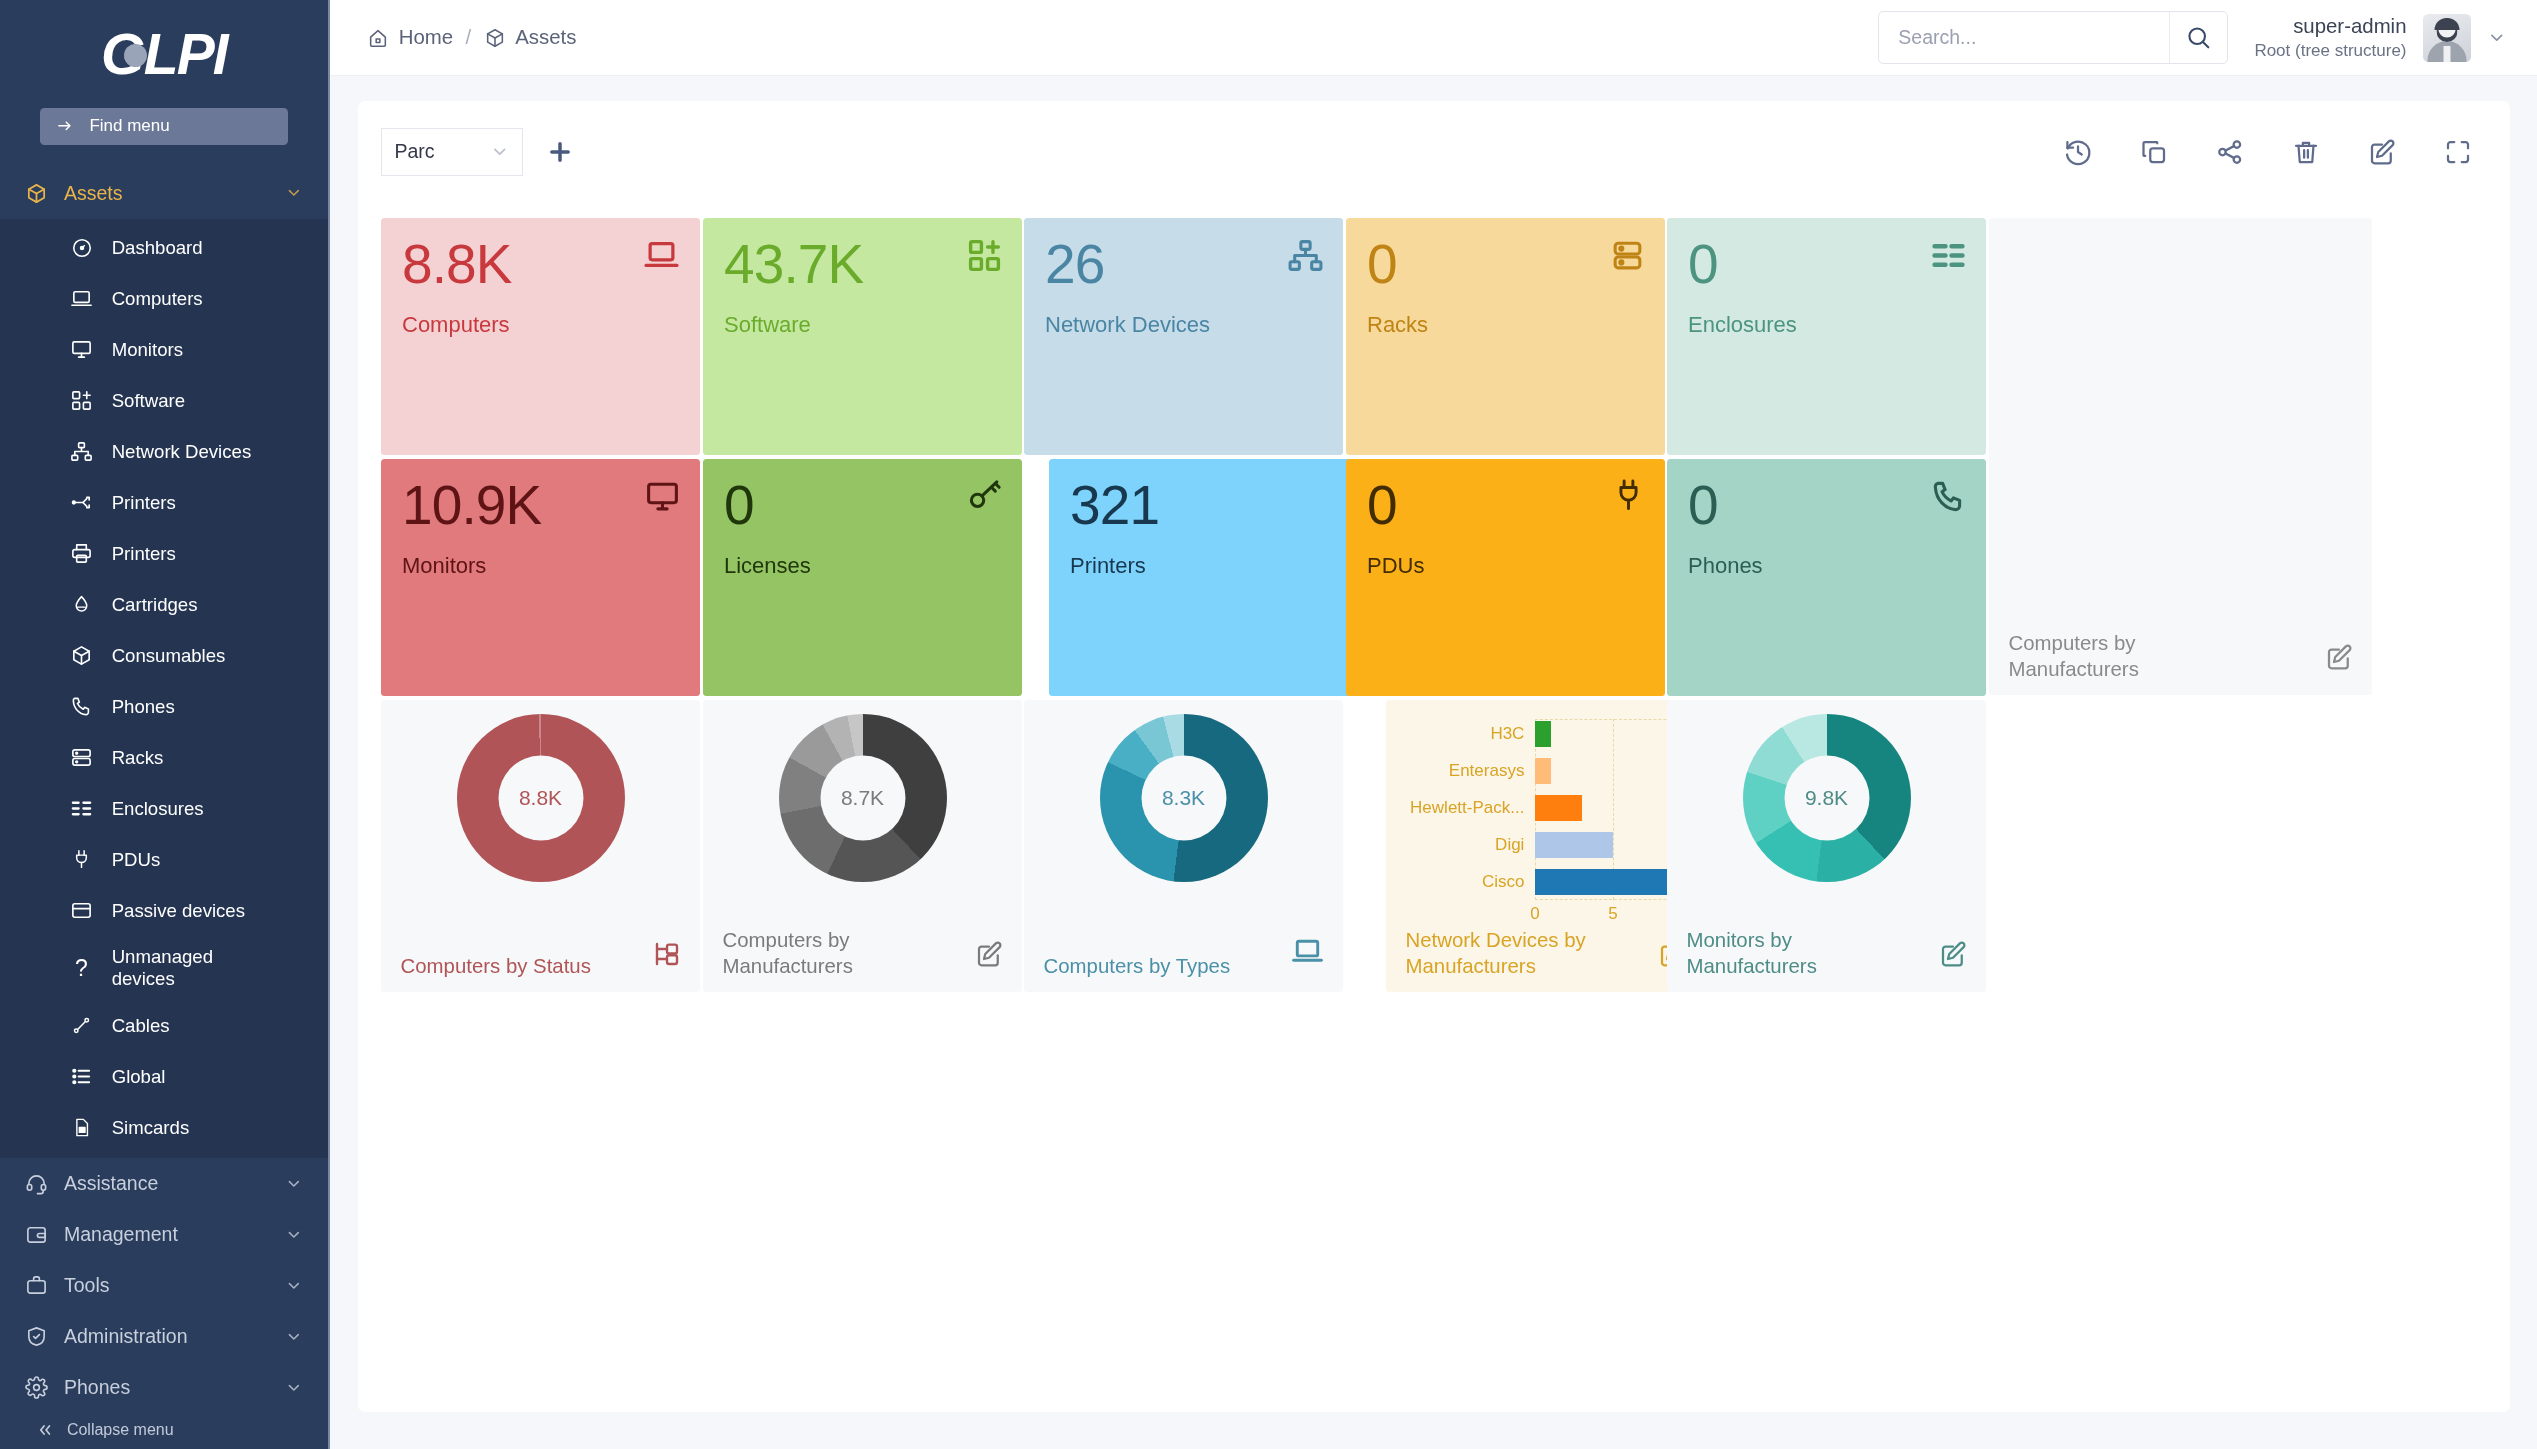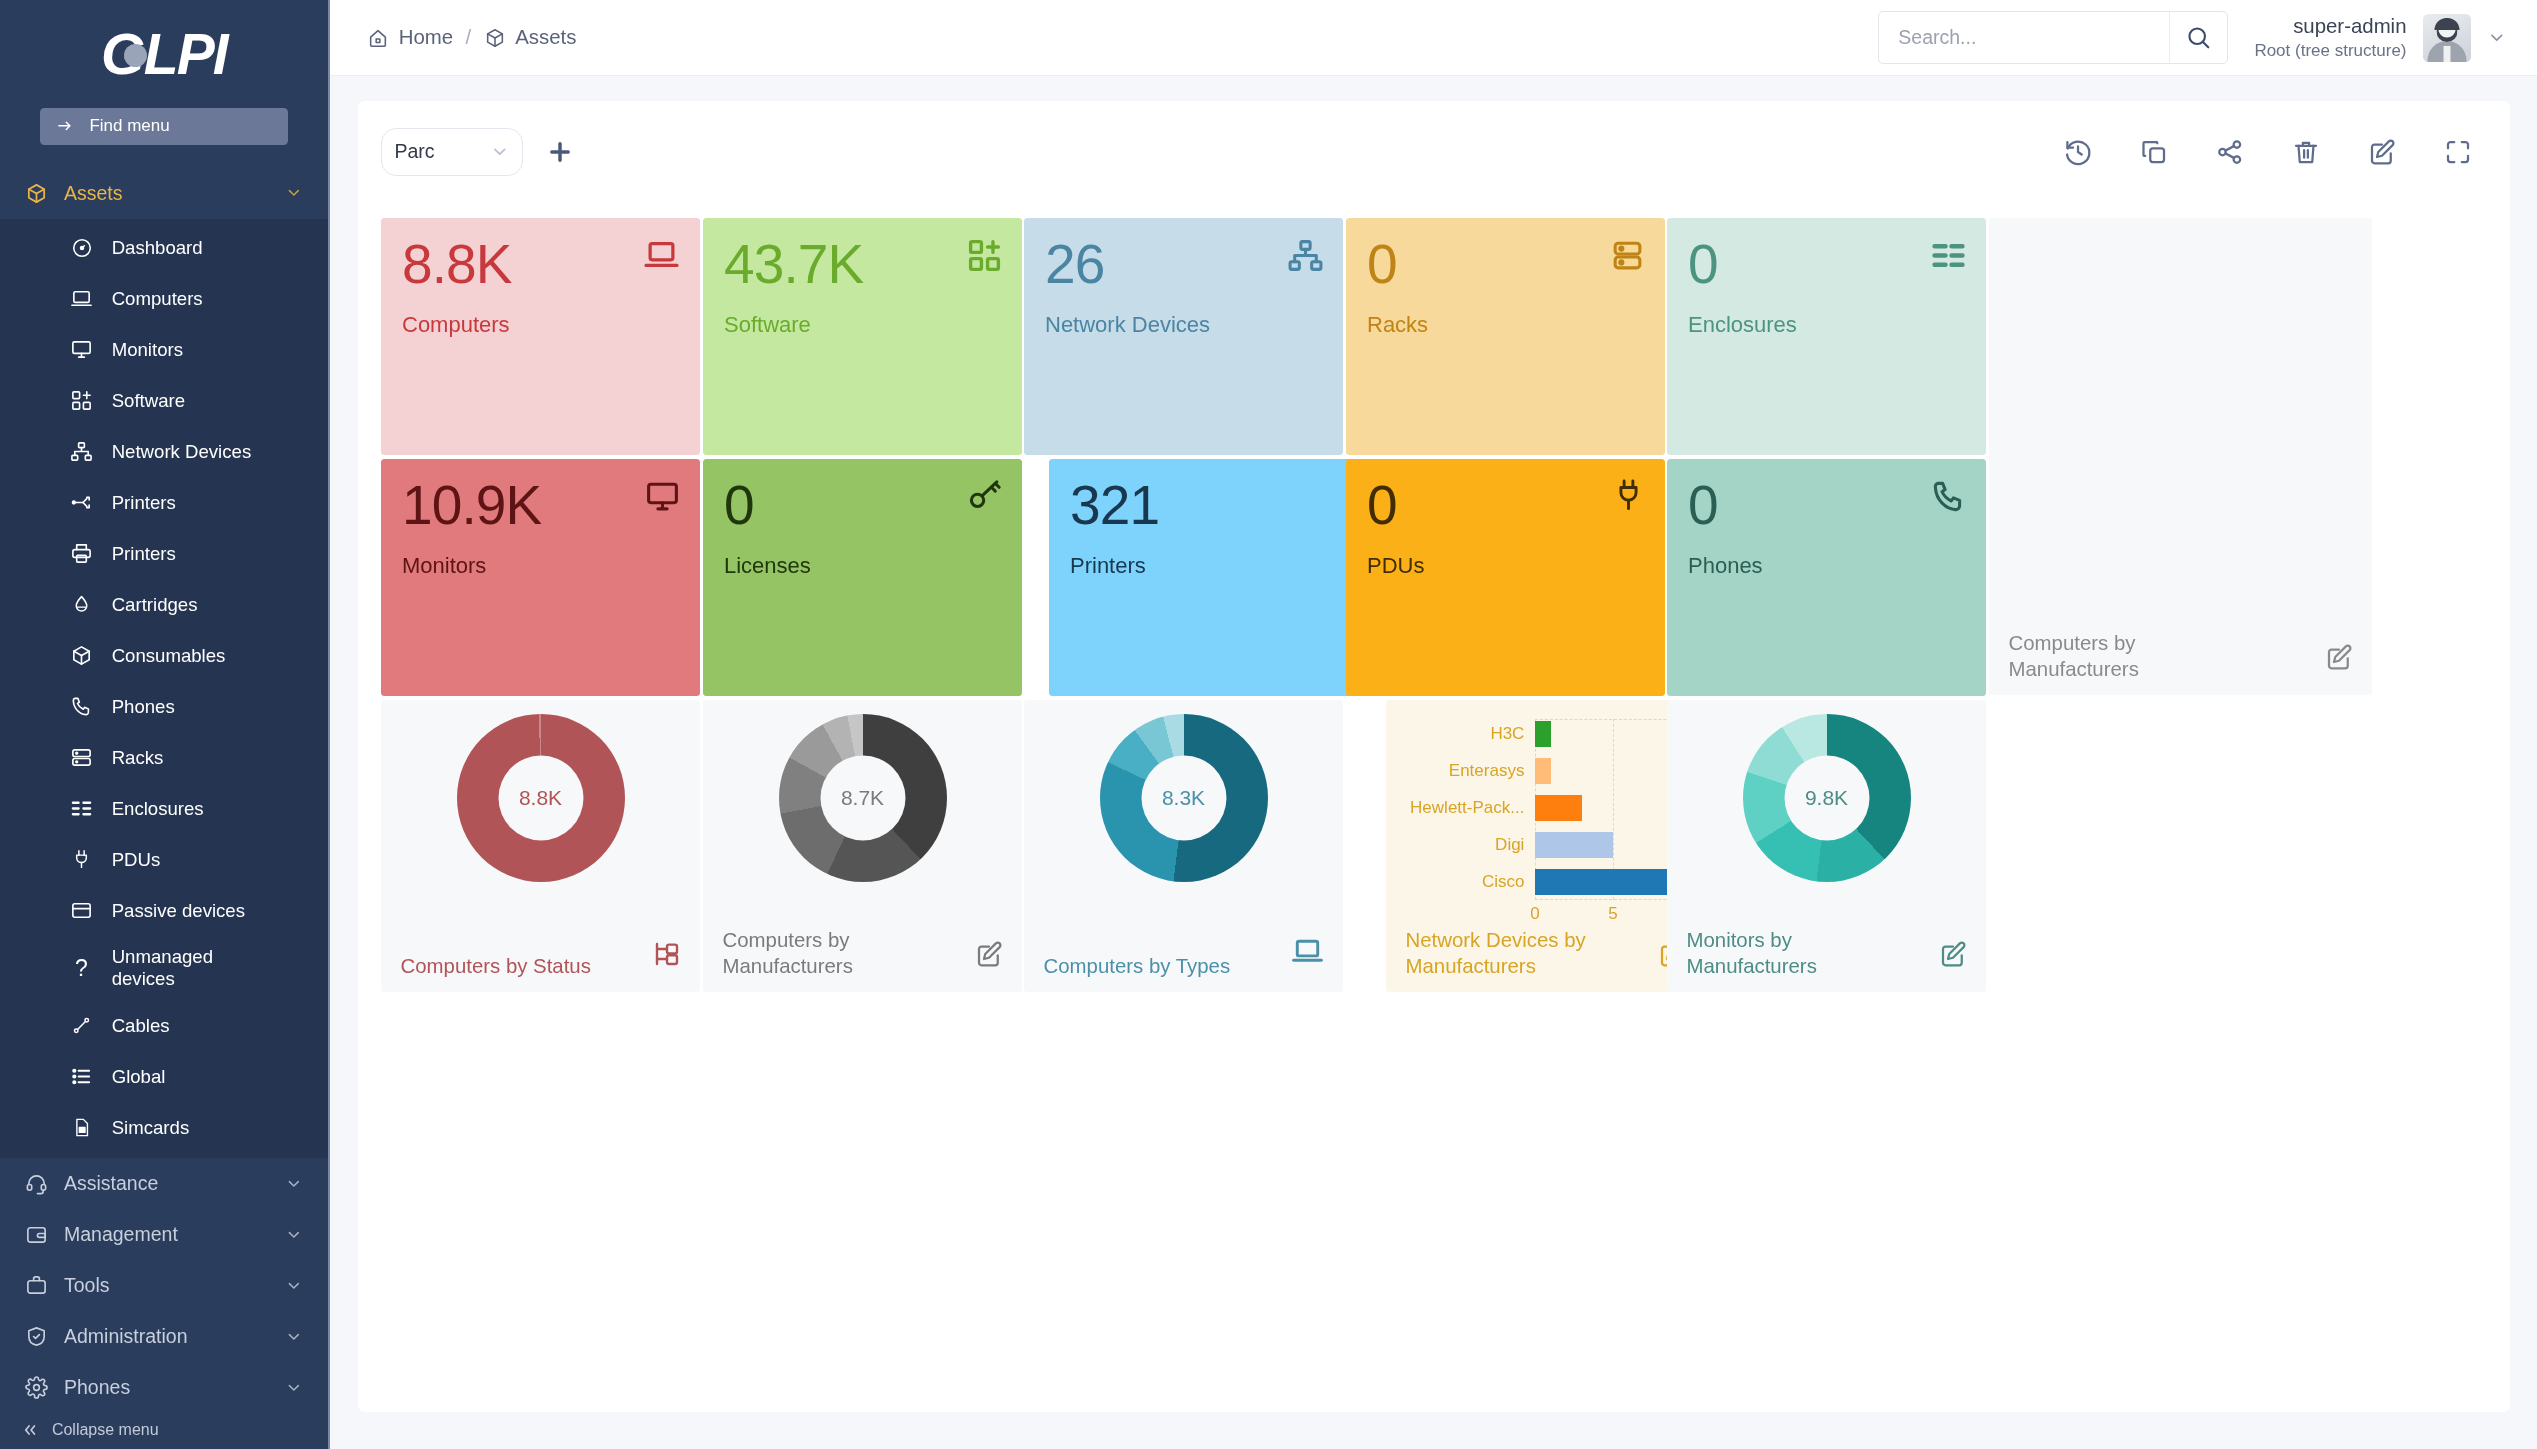--- a/index.html
+++ b/index.html
@@ -53,21 +53,21 @@
   .nav-item {
     display: flex; align-items: center;
     min-height: 51px; padding: 0 0 0 69px; gap: 17.7px;
     color: #ffffff; font-size: 18.6px; cursor: pointer;
   }
   .nav-item .ic { width: 25px; display:flex; align-items:center; justify-content:center; flex:0 0 25px;}
   .nav-item .lbl { line-height: 1.18; }
   .nav-item.two-line { min-height: 64px; }
   .collapse {
     height: 41px; display: flex; align-items: center; gap: 12.4px;
-    padding: 0 0 0 20px; color: #c2cada; font-size: 16px;
+    padding: 0 0 0 35px; color: #c2cada; font-size: 16px;
   }
   svg { display: block; }
 
   
   .main { flex: 1 1 auto; height: 1450px; display: flex; flex-direction: column; background:#f6f7fb; }
   .topbar {
     height: 76px; background:#fff; display:flex; align-items:center;
     padding: 0 32px 0 37px; border-bottom: 0.9px solid #eceef3;
   }
   .breadcrumb { display:flex; align-items:center; gap:10.6px; font-size:20.4px; color:#5a6379; }
@@ -104,21 +104,21 @@
   .avatar .body { position:absolute; left:50%; bottom:0; transform:translateX(-50%);
     width:39px;height:21px;border-radius:19.5px 19.5px 0 0; background:#9ea4ae;}
   .avatar .tie { position:absolute; left:50%; bottom:0; transform:translateX(-50%);
     width:7px;height:16px; background:#eef0f2;}
 
   
   .content { flex:1 1 auto; padding: 25px 28px 0 28px; overflow:hidden; }
   .panel { background:#fff; border-radius:7px; min-height:1311px; padding: 19.5px 23px; }
   .panel-toolbar { display:flex; align-items:center; height:62px; }
   .dash-select {
-    width:142px; height:48px; border:0.9px solid #e4e7ed; border-radius:15px;
+    width:142px; height:48px; border:0.9px solid #e4e7ed; border-radius:0;
     display:flex; align-items:center; padding:0 12.4px; gap:8.9px;
     font-size:19.5px; color:#33394a; cursor:pointer; background:#fff;
   }
   .dash-select .chev { margin-left:auto; color:#b9bfcb; }
   .add-btn { margin-left:23px; cursor:pointer; }
   .tool-icons { margin-left:auto; display:flex; align-items:center; gap:46px; padding-right:14px;}
   .tool-icons .ti { cursor:pointer; color:#5f6c8c; }
 
   
   .grid { position:relative; margin-top: 35px; height: 815px; }

